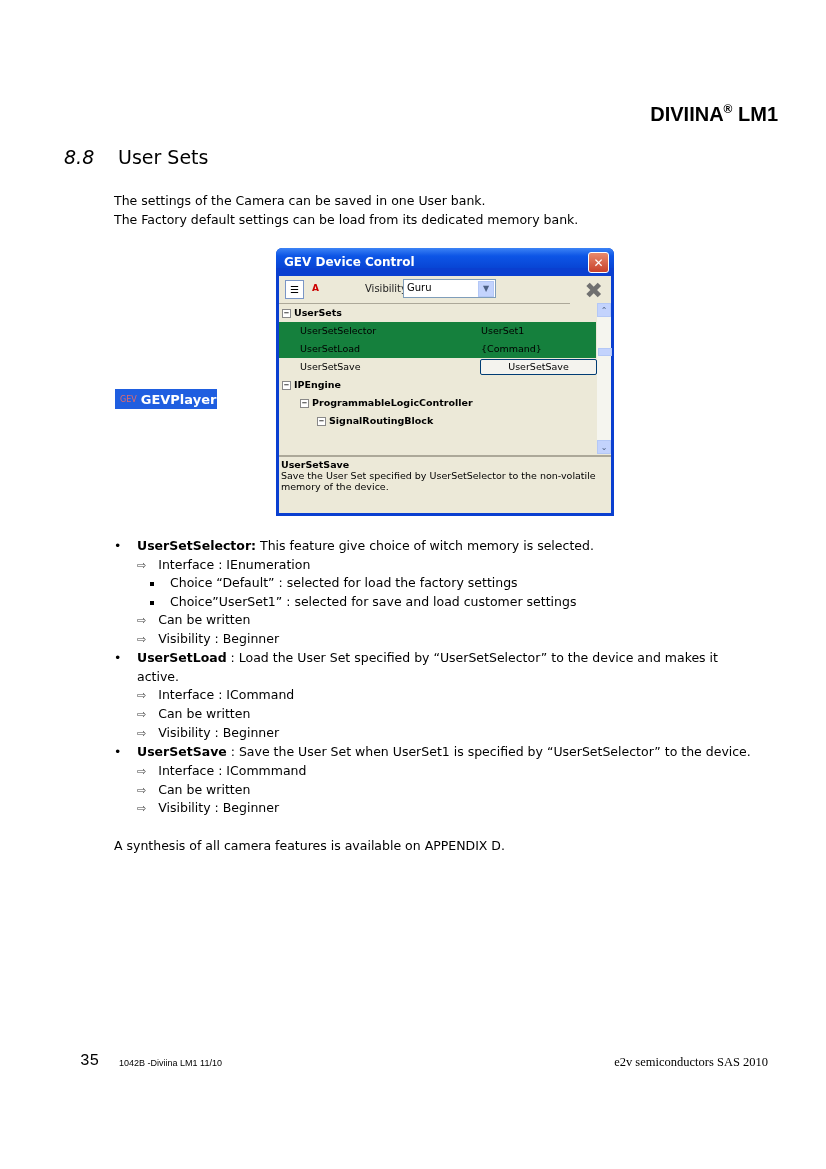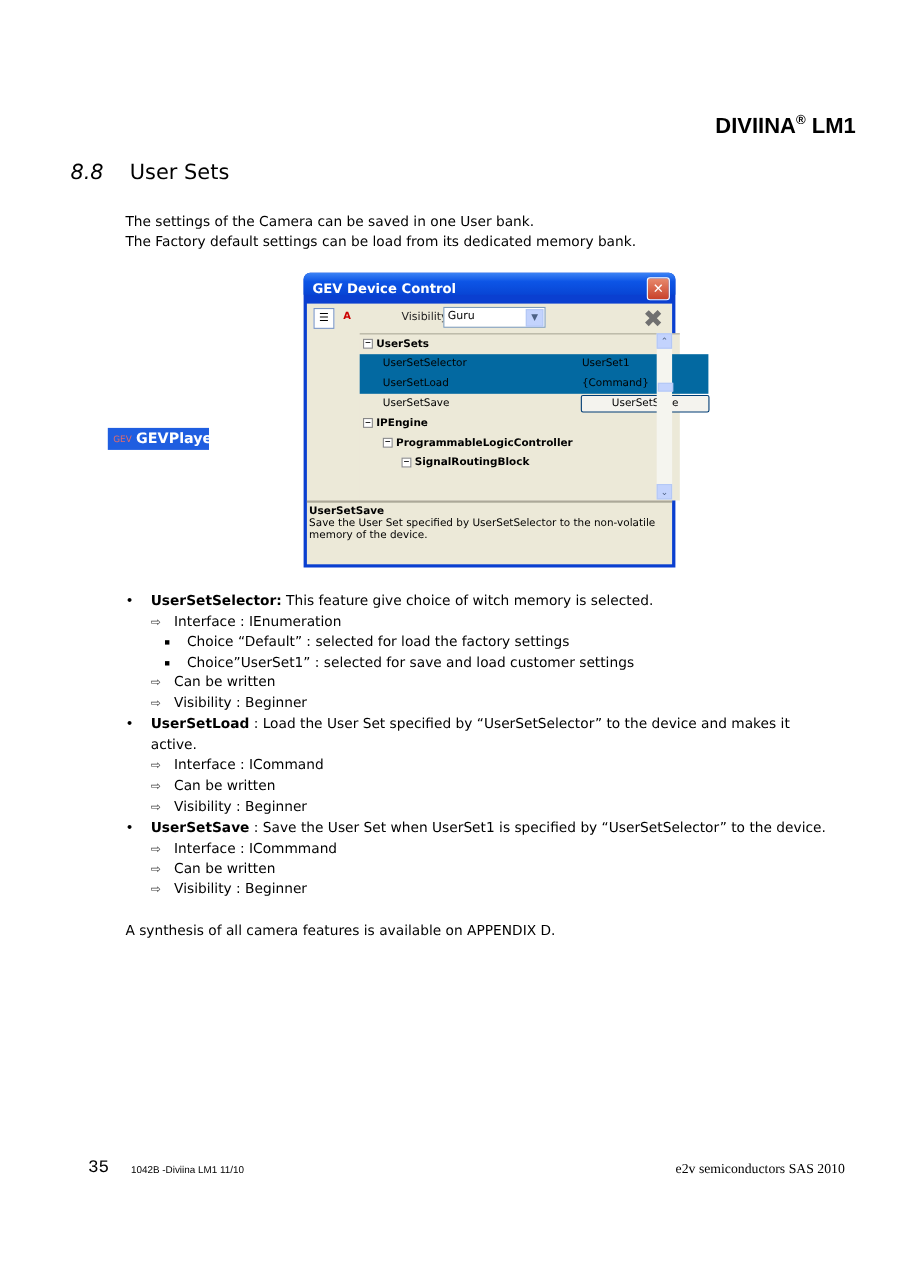--- a/index.html
+++ b/index.html
@@ -10,21 +10,21 @@
   .doc-title { right:48px; top:102px; font-family:"Liberation Sans", sans-serif;
                font-weight:bold; font-size:20px; }
   .doc-title sup { font-size:12px; }
 
   .section-num { left:64px; top:146px; font-style:italic; font-size:19px; }
   .section-title { left:118px; top:146px; font-size:19px; }
 
   .para { left:114px; font-size:12.5px; }
 
   
-  .gev-badge { left:98px; top:389px; width:92px; height:20px; background:#1f5ee0;
+  .gev-badge { left:115px; top:389px; width:102px; height:20px; background:#1f5ee0;
                color:#fff; display:flex; align-items:center; }
   .gev-badge .small { color:#e36a6a; font-size:8px; margin-left:5px; margin-right:4px;}
   .gev-badge .big { font-weight:bold; font-size:13px; }
 
   
   .win { left:276px; top:248px; width:338px; height:268px; background:#0a3fd0;
          border-radius:6px 6px 0 0; }
   .win-title { position:absolute; left:0; top:0; width:100%; height:20px;
                background:linear-gradient(#3c83f5,#0d55e6 40%,#0845d4);
                border-radius:6px 6px 0 0; }
@@ -45,25 +45,25 @@
   .vis-select { position:absolute; left:124px; top:3px; width:91px; height:17px;
                 background:#fff; border:1px solid #7f9db9; font-size:10px; }
   .vis-select span { position:absolute; left:3px; top:2px; }
   .vis-select .dd { position:absolute; right:1px; top:1px; width:14px; height:14px;
                     background:#c3d3fd; border:1px solid #b4c8f6; color:#4d6185;
                     font-size:8px; text-align:center; line-height:14px; }
   .x-tool { position:absolute; right:8px; top:2px; font-size:22px; color:#707070;
             font-weight:bold; }
 
   .grid { position:absolute; left:0; top:27px; width:291px; height:151px;
-          background:#ece9d8; border-top:1px solid #aca899;margin-left:48px; }
+          background:#ece9d8; border-top:1px solid #aca899; }
   .row { position:absolute; left:0; width:317px; height:18px; font-size:9.5px; }
   .row .nm { position:absolute; top:3px; }
   .row .val { position:absolute; left:202px; top:3px; }
-  .row.white { background:#0369a1; }
+  .row.white { background:#15803d; }
   .row.cat .nm { font-weight:bold; }
   .minus { display:inline-block; width:7px; height:7px; border:1px solid #888;
            font-size:7px; line-height:7px; text-align:center; margin-right:3px;
            vertical-align:middle; background:#fff; }
   .save-btn { position:absolute; left:201px; top:1px; width:115px; height:14px;
               border:1px solid #003c74; border-radius:2px; background:#f4f3ee;
               font-size:9.5px; text-align:center; line-height:14px; }
   .scroll { position:absolute; left:318px; top:27px; width:14px; height:151px;
             background:#f5f5ef; }
   .sb-btn { position:absolute; left:0; width:14px; height:14px; background:#c3d3fd;

